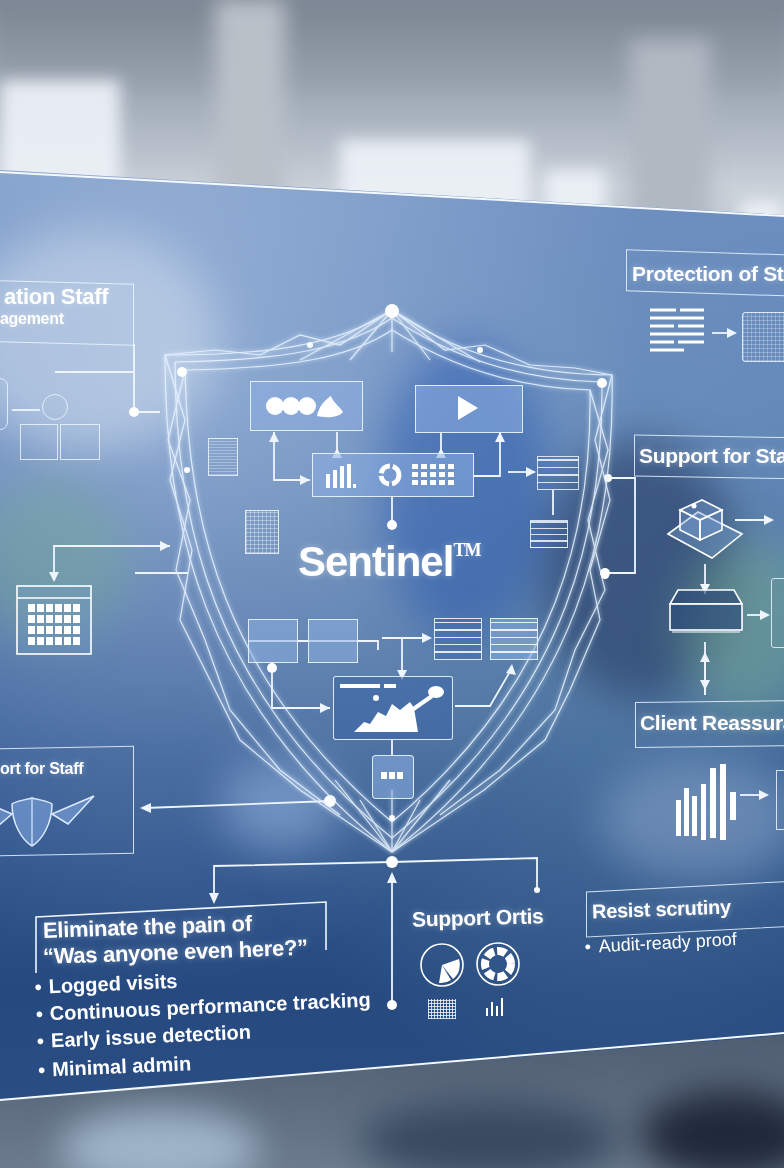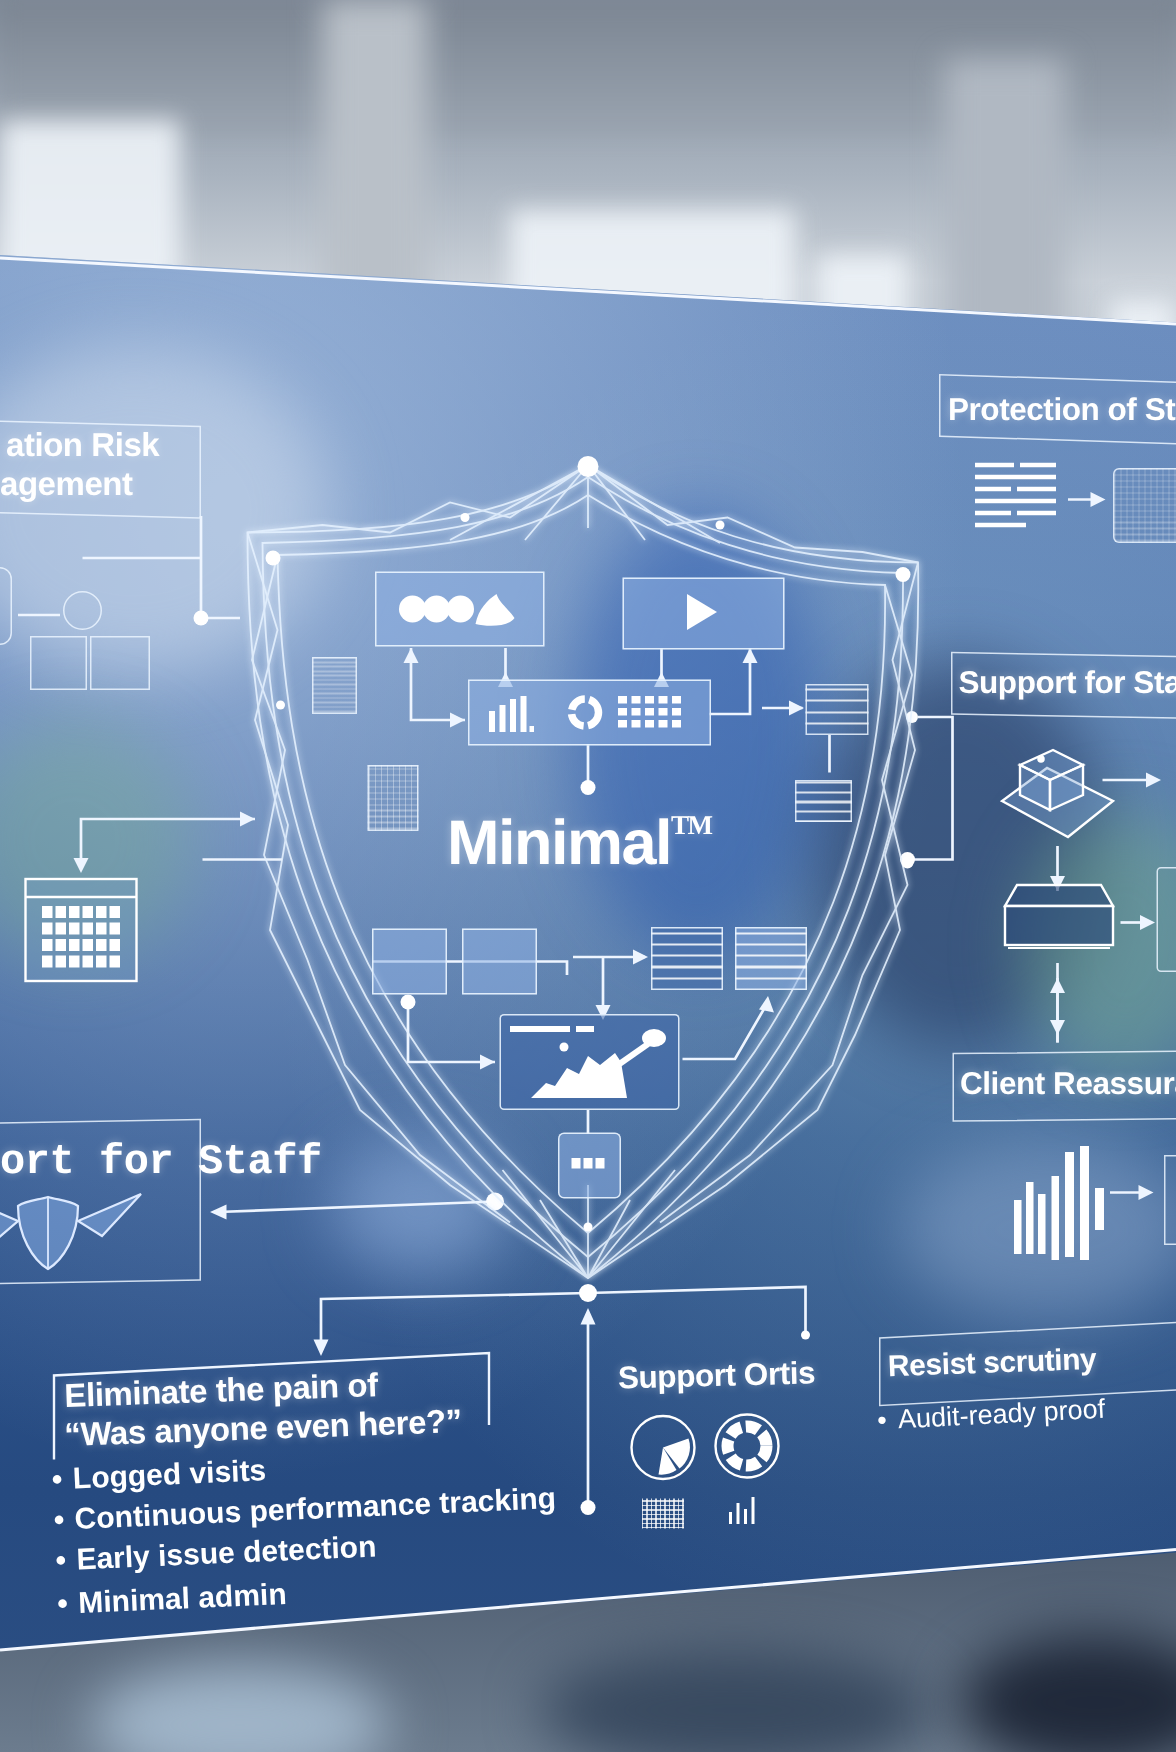--- a/index.html
+++ b/index.html
@@ -176,26 +176,26 @@
     <circle cx="602" cy="383" r="5"></circle>
     <circle cx="187" cy="470" r="3"></circle>
     <circle cx="605" cy="575" r="4"></circle>
     <circle cx="480" cy="350" r="3"></circle>
     <circle cx="310" cy="345" r="3"></circle>
     <circle cx="392" cy="818" r="3"></circle>
   </g>
 </svg>
 
 <div class="lbl" style="left:298px;top:538px;font-size:42px;letter-spacing:-1px;">
-  <span>Minimal</span><sup style="font-size:18px;vertical-align:top;position:relative;top:2px;font-family:Liberation Serif, serif;">TM</sup>
+  <span>Sentinel</span><sup style="font-size:18px;vertical-align:top;position:relative;top:2px;font-family:Liberation Serif, serif;">TM</sup>
 </div>
 
 <div class="box" style="left:-4px;top:282px;width:136px;height:60px;transform:skewY(1.5deg);"></div>
-<div class="lbl" style="left:4px;top:284px;font-size:22px;">ation Risk</div>
-<div class="lbl" style="left:0px;top:310px;font-size:22px;">agement</div>
+<div class="lbl" style="left:4px;top:284px;font-size:22px;">ation Staff</div>
+<div class="lbl" style="left:0px;top:310px;font-size:16px;">agement</div>
 
 <div class="box" style="left:-6px;top:378px;width:12px;height:50px;border-radius:0 8px 8px 0;"></div>
 <div class="box" style="left:42px;top:394px;width:24px;height:24px;border-radius:50%;"></div>
 <div class="box" style="left:20px;top:424px;width:36px;height:34px;"></div>
 <div class="box" style="left:60px;top:424px;width:38px;height:34px;"></div>
 
 <div class="box" style="left:626px;top:252px;width:170px;height:40px;transform:skewY(1.8deg);"></div>
 <div class="lbl" style="left:632px;top:262px;font-size:21px;">Protection of Stan</div>
 <svg style="position:absolute;left:650px;top:306px;" width="56" height="50">
   <g stroke="#fff" stroke-width="3">
@@ -272,21 +272,21 @@
     <rect x="12" y="57" width="7" height="8"></rect>
       <rect x="21" y="57" width="7" height="8"></rect>
       <rect x="30" y="57" width="7" height="8"></rect>
       <rect x="39" y="57" width="7" height="8"></rect>
       <rect x="48" y="57" width="7" height="8"></rect>
       <rect x="57" y="57" width="7" height="8"></rect>
   </g>
 </svg>
 
 <div class="box" style="left:-4px;top:747px;width:136px;height:106px;transform:skewY(-1deg);"></div>
-<div class="lbl" style="left:0px;top:760px;font-size:28px;font-family:Liberation Mono, monospace;">ort for Staff</div>
+<div class="lbl" style="left:0px;top:760px;font-size:16px;">ort for Staff</div>
 <svg style="position:absolute;left:-2px;top:794px;" width="104" height="56">
   <g stroke="#dce9ff" stroke-width="1.5" fill="rgba(130,170,225,.55)">
     <path d="M14,10 C20,6 28,6 34,4 C40,6 48,6 54,10 C54,30 44,46 34,52 C24,46 14,30 14,10 Z"></path>
     <polygon points="54,20 96,2 70,30"></polygon>
     <polygon points="14,20 0,14 0,32"></polygon>
   </g>
   <line x1="34" y1="4" x2="34" y2="52" stroke="#dce9ff" stroke-width="1.2"></line>
 </svg>
 
 <div class="tile" style="left:250px;top:381px;width:111px;height:48px;"></div>

